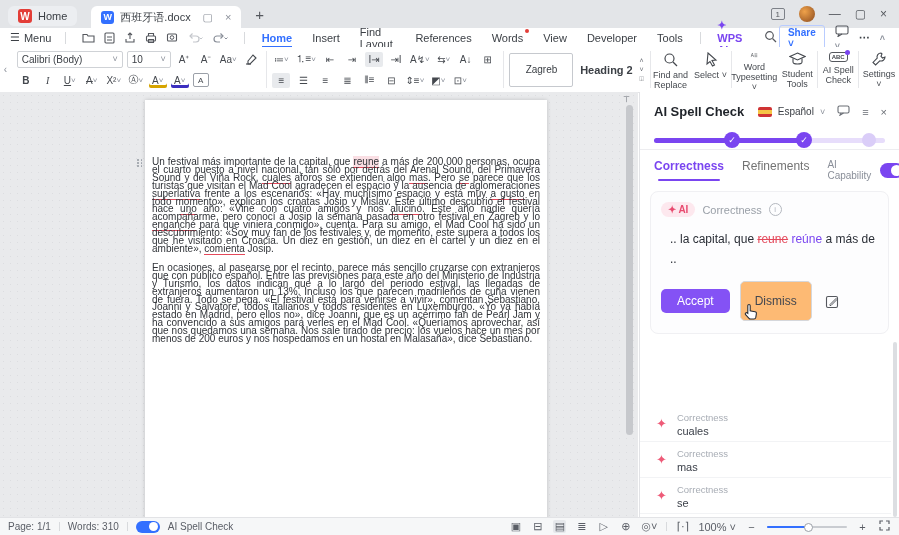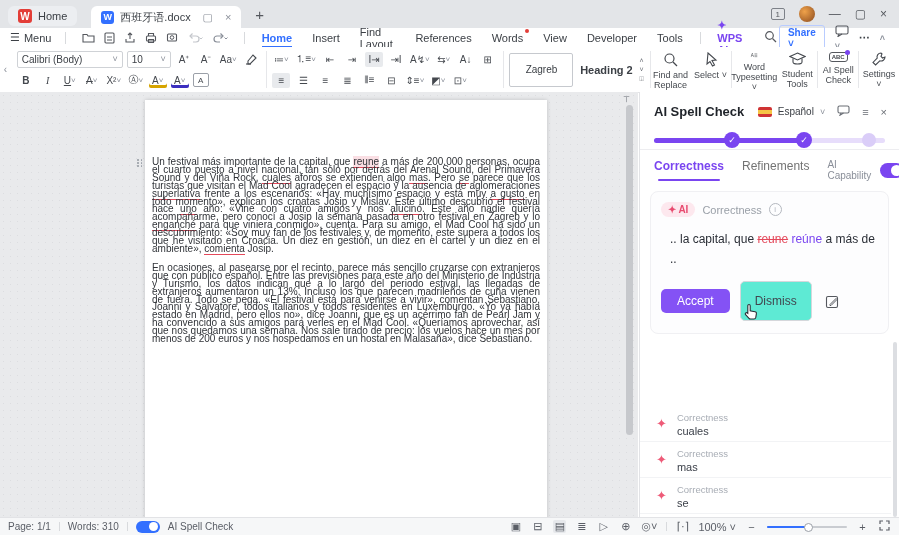--- a/index.html
+++ b/index.html
@@ -117,21 +117,21 @@
            padding:2px 7px;display:flex;align-items:center;gap:2px;}
   .cathead{font-size:11px;color:#9aa0a8;}
   .infoi{width:11px;height:11px;border:1px solid #b4b8bf;border-radius:50%;color:#b4b8bf;
          font-size:8px;display:flex;align-items:center;justify-content:center;font-style:normal;}
   .sentence{font-size:12px;color:#2a2e36;margin:12px 2px 12px 9px;line-height:20px;}
   .worddel{color:#e4495b;text-decoration:line-through;}
   .wordadd{color:#7a45f0;}
   .cardbtns{display:flex;align-items:center;gap:10px;position:relative;}
   .btn-accept{background:#8452f5;color:#fff;border:none;border-radius:5px;font-size:12px;
               padding:5px 16px;font-family:inherit;}
-  .btn-dismiss{background:#5eead4;color:#41464f;border:1px solid #d5d7db;border-radius:5px;
+  .btn-dismiss{background:#fdba74;color:#41464f;border:1px solid #d5d7db;border-radius:5px;
                font-size:12px;padding:12px 14px;font-family:inherit;}
   .editbtn{width:22px;height:22px;display:flex;align-items:center;justify-content:center;}
   .cursor{position:absolute;left:82px;top:22px;}
   .items{position:absolute;left:0;right:8px;top:314px;bottom:0;overflow:hidden;}
   .item{display:flex;align-items:flex-start;gap:10px;padding:6px 6px 5px 16px;
         border-bottom:1px solid #f2f3f5;height:24px;}
   .item .spark{color:#ee5b78;font-size:13px;margin-top:4px;}
   .itxt{display:flex;flex-direction:column;gap:2px;}
   .icat{font-size:9.5px;color:#a8adb5;}
   .iword{font-size:11px;color:#3c414a;}

